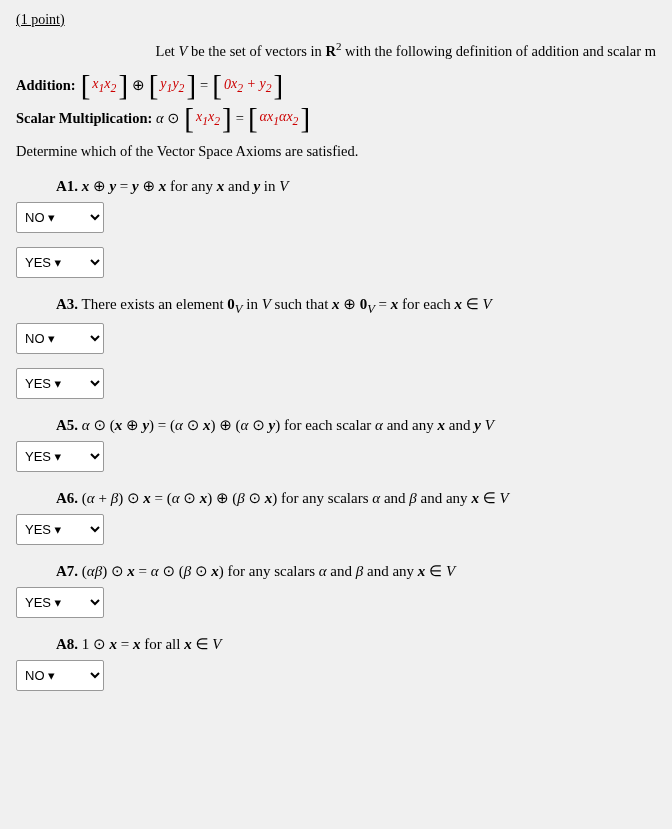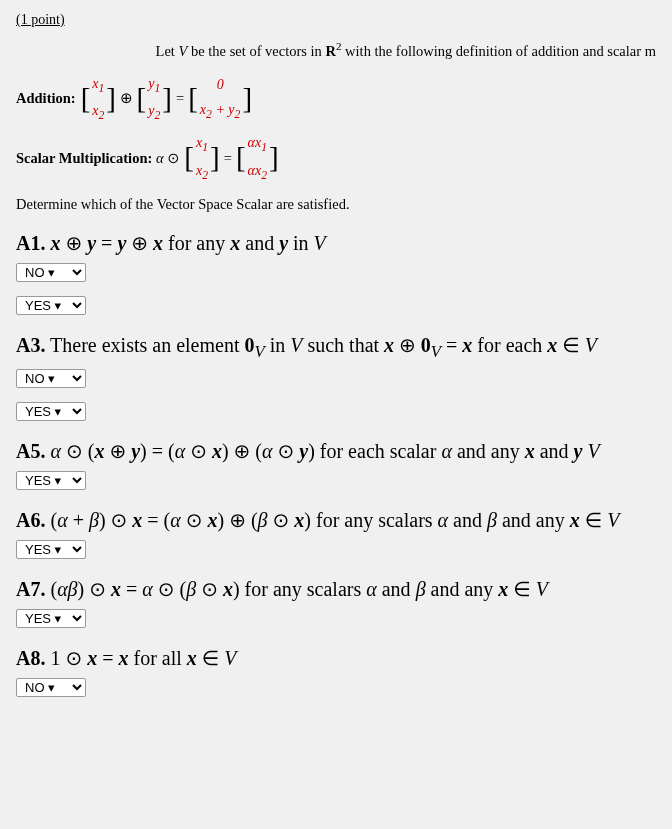--- a/index.html
+++ b/index.html
@@ -29,51 +29,51 @@
       line-height: 1.8;
     }
     .determine-text {
       font-size: 14.5px;
       margin-bottom: 14px;
     }
     .axiom-block {
       margin-bottom: 14px;
     }
     .axiom-label {
-      font-size: 20px;
+      font-size: 15px;
       margin-bottom: 4px;
       line-height: 1.6;
+      margin-left: 40px;
     }
     select {
       font-size: 13px;
-      padding: 0 4px;
+      padding: 6px 4px;
       border: 1px solid #999;
       background: #fff;
       border-radius: 2px;
       cursor: pointer;
-      width: 70px;
+      width: 88px;
     }
     
     .matrix-wrap {
       display: inline-flex;
       align-items: center;
       vertical-align: middle;
       margin: 0 1px;
     }
     .matrix-bracket-left, .matrix-bracket-right {
       font-size: 2em;
       line-height: 1;
       color: #000;
       font-weight: 100;
     }
     .matrix-bracket-left { margin-right: 2px; }
     .matrix-bracket-right { margin-left: 2px; }
     .matrix-cells {
       display: inline-flex;
-      flex-direction: column;
       align-items: center;
     }
     .matrix-row {
       display: flex;
       gap: 6px;
     }
     .matrix-cell {
       font-style: italic;
       color: #cc0000;
       font-size: 14px;
@@ -181,21 +181,21 @@
           <div class="matrix-row">
               <span class="matrix-cell"><i>α</i><i>x</i><sub>2</sub></span>
             </div>
         </div>
         <span class="matrix-bracket-right">]</span>
       </div>
     </div>
   </div>
 </div>
 
-<div class="determine-text">Determine which of the Vector Space Scalar are satisfied.</div>
+<div class="determine-text">Determine which of the Vector Space Axioms are satisfied.</div>
 
 <div class="axiom-block">
   <div class="axiom-label">
     <b>A1.</b> <b><i>x</i></b> ⊕ <b><i>y</i></b> = <b><i>y</i></b> ⊕ <b><i>x</i></b> for any <b><i>x</i></b> and <b><i>y</i></b> in <i>V</i>
   </div>
   <select>
     <option value="NO">NO ▾</option>
     <option value="YES">YES</option>
   </select>
 </div>

